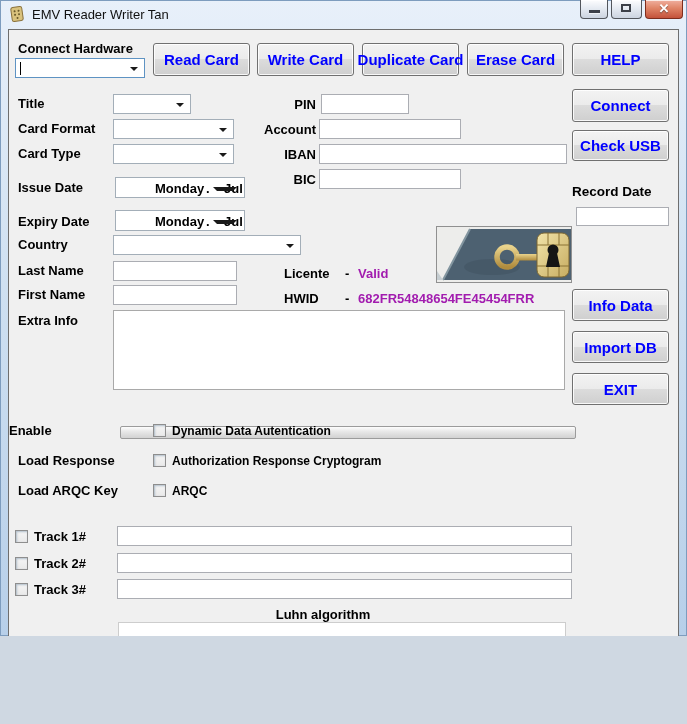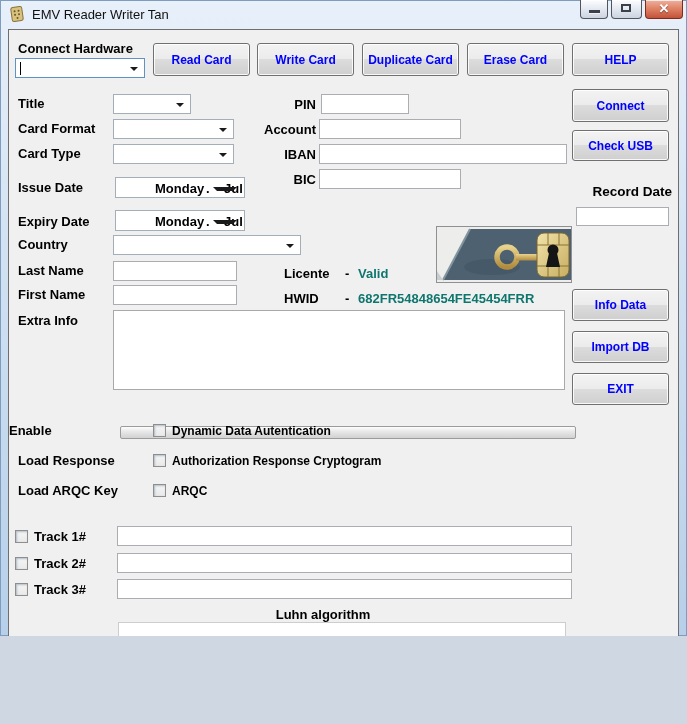--- a/index.html
+++ b/index.html
@@ -22,41 +22,41 @@
   .glyph-max{position:absolute;left:9px;top:4px;width:10px;height:8px;border:2px solid #3c4048;box-sizing:border-box;background:transparent;}
   .glyph-close{position:absolute;left:0;top:1px;width:100%;text-align:center;font-size:13px;font-weight:bold;color:#fff;text-shadow:0 1px 1px rgba(0,0,0,.45);}
   
   .content{position:absolute;left:8px;top:29px;width:671px;height:687px;background:#f0f0f0;
     border:1px solid #6e6e6e;box-sizing:border-box;}
   .lbl{position:absolute;font-size:13px;font-weight:bold;color:#000;white-space:nowrap;}
   .lbl12{position:absolute;font-size:12px;font-weight:bold;color:#000;white-space:nowrap;}
   .rlbl{position:absolute;font-size:13px;font-weight:bold;color:#000;text-align:right;width:72px;white-space:nowrap;}
   .btn{position:absolute;width:97px;height:33px;border:1px solid #707070;border-radius:3px;box-sizing:border-box;
     background:linear-gradient(to bottom,#f3f3f3 0%,#ebebeb 49%,#dcdcdc 50%,#cfcfcf 100%);
-    color:#0000ff;font-weight:bold;font-size:12px;display:flex;align-items:center;justify-content:center;
+    color:#0000ff;font-weight:bold;font-size:15px;display:flex;align-items:center;justify-content:center;
     box-shadow:inset 0 0 0 1px rgba(255,255,255,.85);cursor:default;white-space:nowrap;}
   .ti{position:absolute;height:20px;background:#fff;border:1px solid #abadb3;box-sizing:border-box;
     font-family:"Liberation Sans",sans-serif;font-size:12px;padding:0 3px;outline:none;}
   .combo{position:absolute;height:20px;background:#fff;border:1px solid #a3aeb8;box-sizing:border-box;}
   .combo.focus{border-color:#5e93c3;}
   .combo-val{position:absolute;left:4px;top:3px;font-size:12px;}
   .arrow{position:absolute;right:6px;top:8px;width:0;height:0;
     border-left:4px solid transparent;border-right:4px solid transparent;border-top:4px solid #1a1a1a;}
   .caret{position:absolute;left:4px;top:3px;width:1px;height:13px;background:#000;}
   .dp{position:absolute;height:21px;background:#fff;border:1px solid #a3aeb8;box-sizing:border-box;font-size:13px;font-weight:bold;}
   .dp span{position:absolute;top:3px;padding-left:16px;}
   .dp .dday{left:23px;} .dp .ddot{left:74px;} .dp .dmon{left:92px;}
   .dp .arrow{top:9px;right:7px;}
   .ta{position:absolute;background:#fff;border:1px solid #a9a9a9;box-sizing:border-box;resize:none;outline:none;
     font-family:"Liberation Sans",sans-serif;font-size:12px;}
   .hscroll{position:absolute;left:111px;top:396px;width:456px;height:13px;border:1px solid #9b9b9b;border-radius:2px;
     background:linear-gradient(to bottom,#fdfdfd,#e6e6e6 45%,#d2d2d2);box-sizing:border-box;}
   .cb{position:absolute;width:13px;height:13px;background:linear-gradient(#f5f5f5,#e9e9e9);
     border:1px solid #8e8e8e;box-sizing:border-box;box-shadow:inset 1px 1px 2px rgba(110,135,160,.5);}
-  .green{color:#0f766e;}
+  .green{color:#a21caf;}
   .cardimg{position:absolute;left:427px;top:196px;width:136px;height:57px;border:1px solid #909090;
     background:#ededeb;box-sizing:border-box;}
 </style>
 </head>
 <body>
 
 <div id="win">
 
   <div class="titlebar">
     <span class="app-icon">
@@ -204,20 +204,20 @@
 
     <span class="cb" style="left:6px;top:553px"></span>
     <span class="lbl" style="left:25px;top:552px">Track 3#</span>
     <input class="ti" style="left: 108px; top: 549px; width: 455px;" value="">
 
     <div class="lbl" style="left:108px;top:577px;width:412px;text-align:center">Luhn algorithm</div>
     <textarea class="ta" style="left: 109px; top: 592px; width: 448px; height: 83px; border-color: rgb(205, 205, 205);"></textarea>
 
     <div class="btn" style="left:563px;top:100px;height:31px">Check USB</div>
     <div class="btn" style="left:563px;top:59px">Connect</div>
-    <div class="lbl" style="left:563px;top:154px;width:100px;text-align:right;font-size:13.5px">Record Date</div>
+    <div class="lbl" style="left:563px;top:154px;width:100px;text-align:left;font-size:13.5px">Record Date</div>
     <input class="ti" style="left: 567px; top: 177px; width: 93px; height: 19px;" value="">
     <div class="btn" style="left:563px;top:259px;height:32px">Info Data</div>
     <div class="btn" style="left:563px;top:301px;height:32px">Import DB</div>
     <div class="btn" style="left:563px;top:343px;height:32px">EXIT</div>
 
   </div>
 </div>
 
 </body></html>

